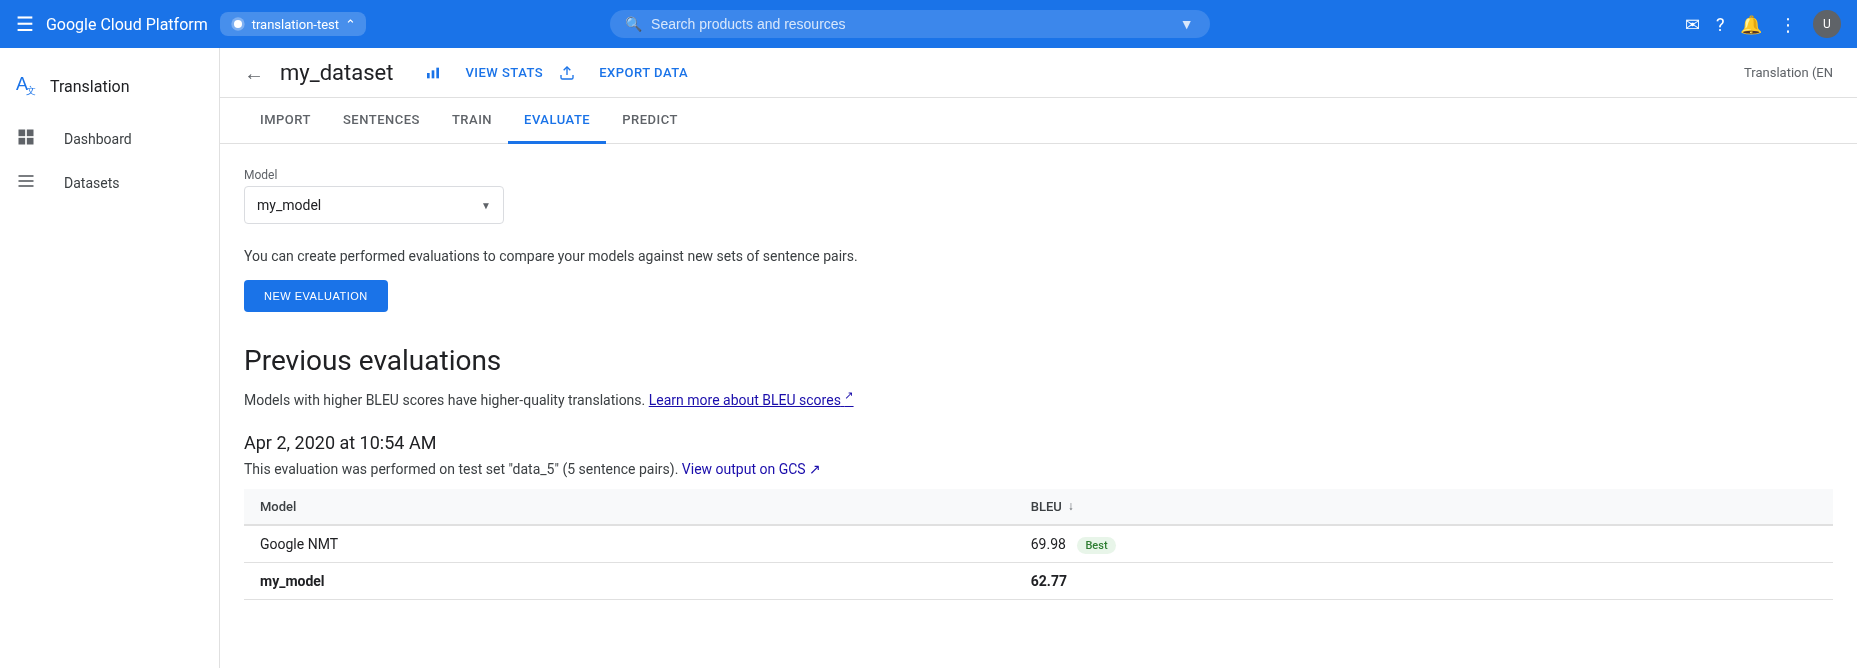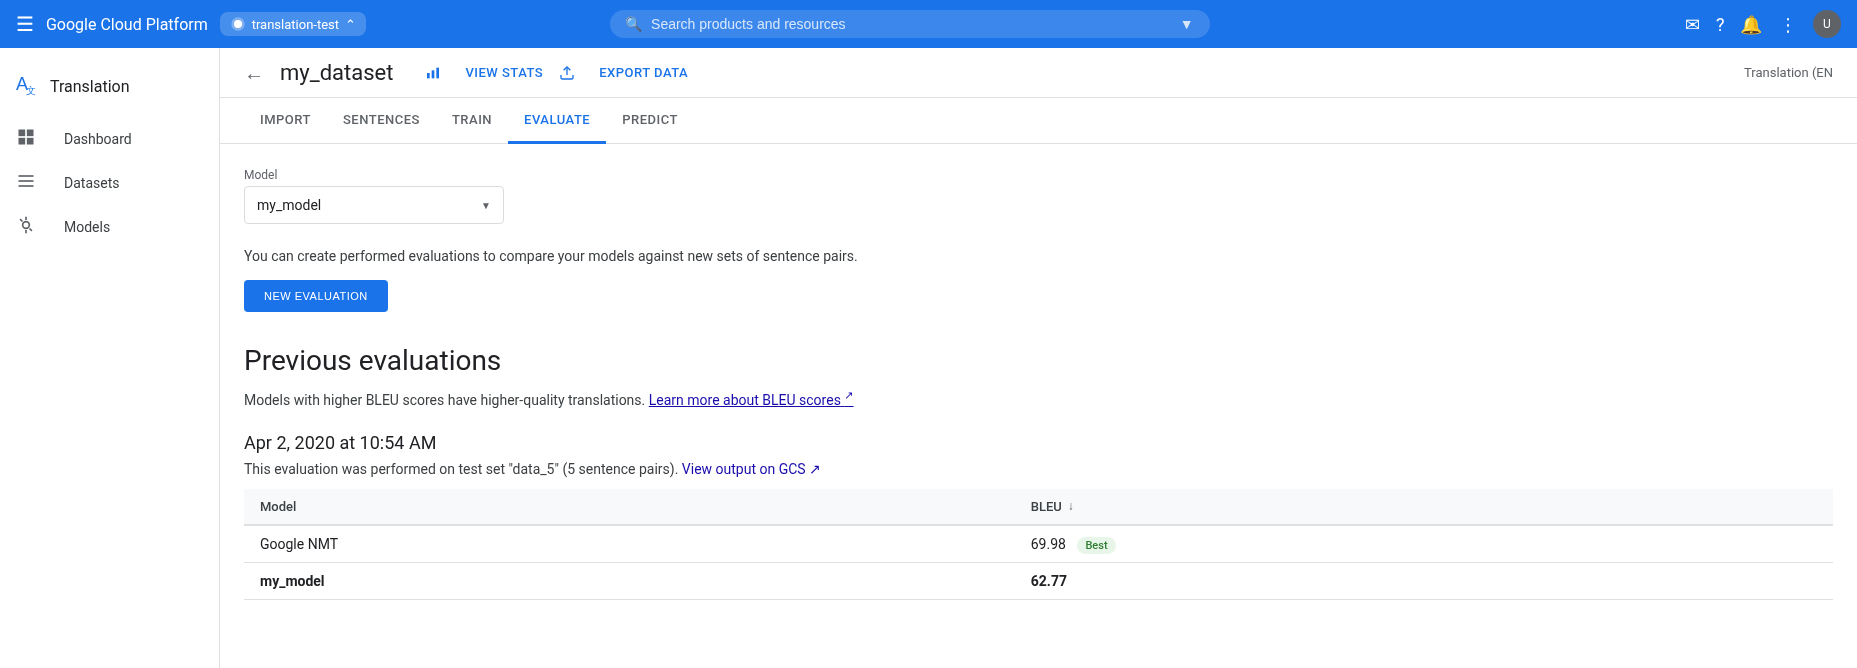--- a/index.html
+++ b/index.html
@@ -249,32 +249,20 @@
     </div>
     <div class="sidebar-item">
       <span class="sidebar-item-icon">
         <svg width="20" height="20" viewBox="0 0 24 24" fill="#5f6368">
             <line x1="3" y1="6" x2="21" y2="6" stroke="#5f6368" stroke-width="2"></line>
             <line x1="3" y1="12" x2="21" y2="12" stroke="#5f6368" stroke-width="2"></line>
             <line x1="3" y1="18" x2="21" y2="18" stroke="#5f6368" stroke-width="2"></line>
           </svg>
       </span>
       <span>Datasets</span>
-    </div>
-    <div class="sidebar-item">
-      <span class="sidebar-item-icon">
-        <svg width="20" height="20" viewBox="0 0 24 24" fill="none" stroke="#5f6368" stroke-width="2">
-            <circle cx="12" cy="12" r="4"></circle>
-            <line x1="12" y1="2" x2="12" y2="6"></line>
-            <line x1="12" y1="18" x2="12" y2="22"></line>
-            <line x1="4.93" y1="4.93" x2="7.76" y2="7.76"></line>
-            <line x1="16.24" y1="16.24" x2="19.07" y2="19.07"></line>
-          </svg>
-      </span>
-      <span>Models</span>
     </div>
   </aside>
 
   <main class="main">
 
     <div class="page-header">
       <span class="back-btn">←</span>
       <h1 class="page-title">my_dataset</h1>
       <div class="header-actions">
         <div class="header-action-btn">

